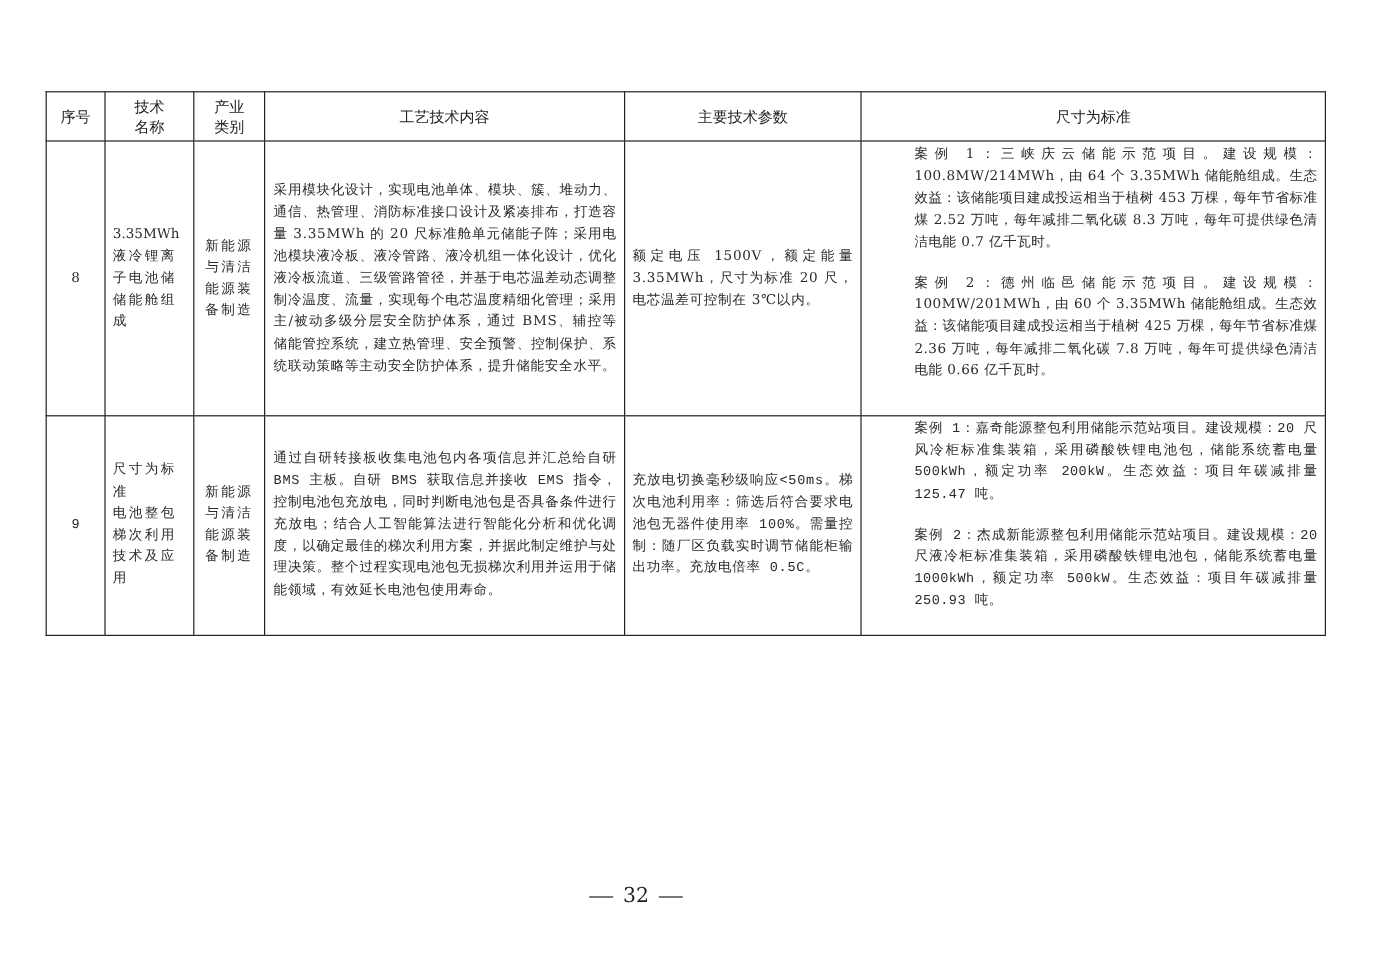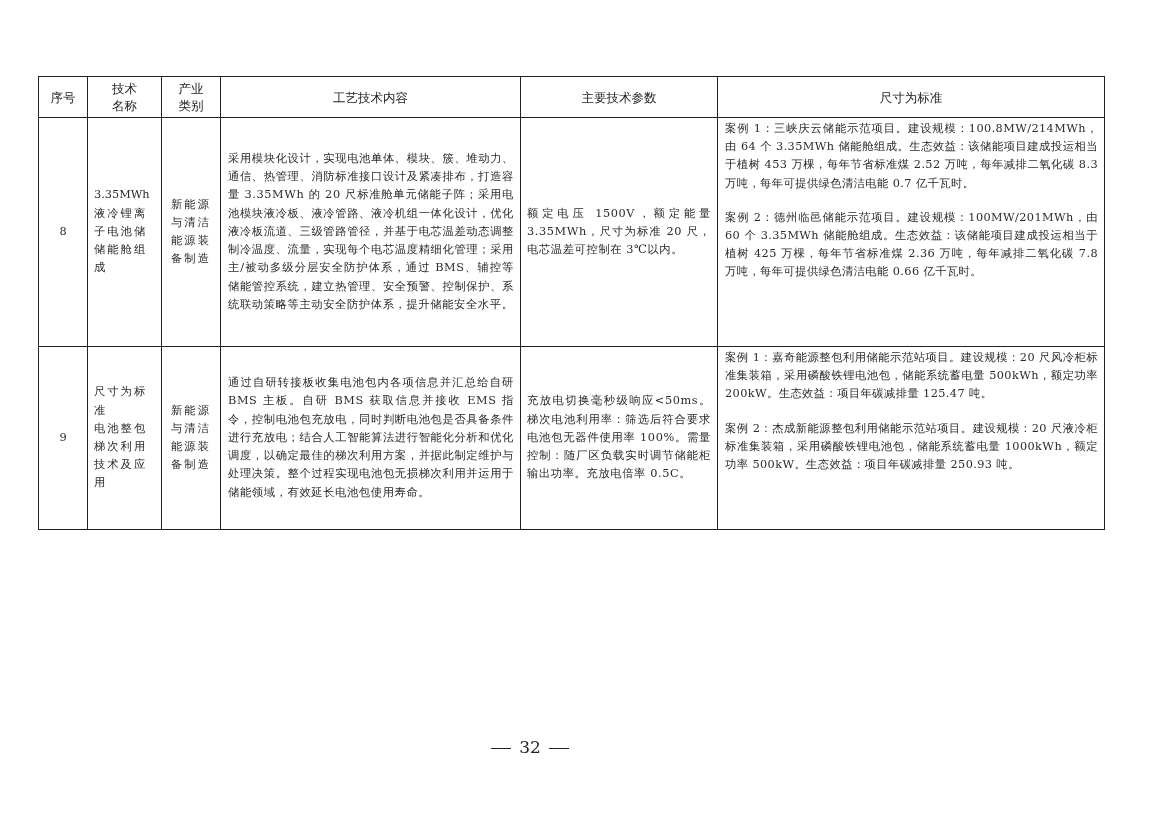--- a/index.html
+++ b/index.html
@@ -11,24 +11,24 @@
   .page-table th { height: 40px; font-family: "DejaVu Sans", "Liberation Sans", sans-serif;
                    font-weight: normal; font-size: 12.5px; line-height: 17px; text-align: center;
                    vertical-align: middle; color: #222; }
   .page-table td { font-size: 11.3px; line-height: 18.2px; vertical-align: middle; color: #2a2a2a; }
   .c-no { text-align: center; font-size: 12px; }
   .c-name, .c-cat { text-align: center; padding: 0 6px !important; }
   .c-name .inner, .c-cat .inner { display: inline-block; text-align: left; letter-spacing: 2px; }
   .c-proc { padding: 2px 6px 2px 7px !important; text-align: justify; letter-spacing: 0.6px; }
   .c-param { padding: 2px 6px !important; text-align: justify; letter-spacing: 0.6px; }
   .c-case { padding: 2px 6px 2px 7px !important; text-align: justify; letter-spacing: 0.4px; vertical-align: top !important; }
-  .case-block { display: block; }
+  .case-block { display: block; margin-left: 37px; }
   .case-gap { height: 16px; }
   .row8 td { height: 224px; }
-  .row9 td { height: 178px; }
+  .row9 td { height: 178px; font-family: Liberation Mono, monospace; }
   .page-number { position: absolute; left: 0; width: 1060px; top: 737px; text-align: center;
                  font-size: 17px; color: #222; }
   .page-number .dash { display: inline-block; width: 20px; height: 1.3px; background: #222;
                        vertical-align: middle; margin: 0 8px; }
 </style>
 </head>
 <body>
 
 <table class="page-table">
   <colgroup>

